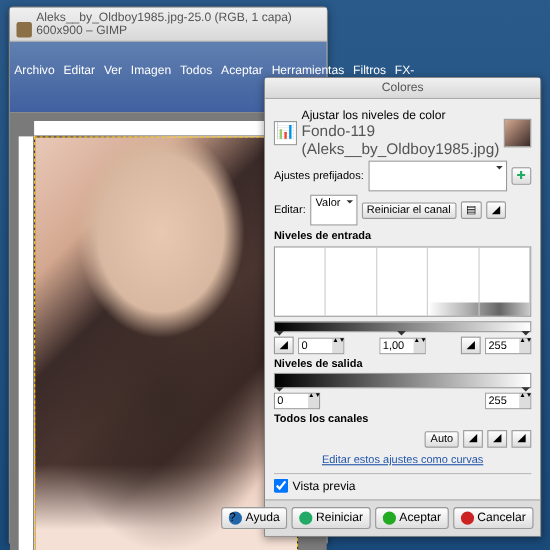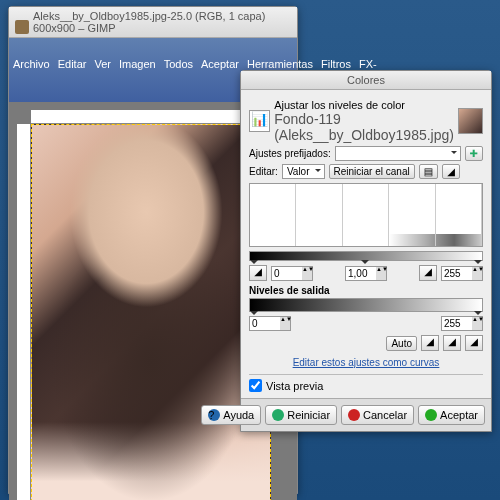--- a/index.html
+++ b/index.html
@@ -15,21 +15,21 @@
 .ruler-h{height:14px;background:#fff;border-bottom:1px solid #888;margin-left:14px}
 .ruler-v{width:14px;background:#fff;border-right:1px solid #888;position:absolute;left:8px;top:22px;bottom:8px}
 .canvas-img{margin-left:14px;width:240px;height:398px;background:linear-gradient(135deg,#e8c8b8 0%,#d4a890 20%,#3a2a28 35%,#4a3530 50%,#3a2825 65%,#e8c8b8 82%,#f0d8cc 100%);border:1px dashed #ffcc00;position:relative;overflow:hidden}
 .canvas-img::before{content:"";position:absolute;inset:0;background:radial-gradient(ellipse 40% 30% at 48% 22%,#e8c8b0 0%,#d8b8a0 60%,transparent 80%),radial-gradient(ellipse 60% 50% at 50% 60%,#3a2a25 0%,transparent 70%),linear-gradient(180deg,transparent 75%,#f5e0d5 90%)}
 .statusbar{display:flex;gap:2px;padding:2px;background:#ddd;border-top:1px solid #aaa;align-items:center}
 .sb-field{background:#fff;border:1px solid #999;padding:1px 4px;flex:1;font-size:10px}
 .levels-win{left:240px;top:70px;width:252px}
 .lvl-body{padding:6px 8px;background:#eee}
 .row{display:flex;align-items:center;gap:4px;margin:3px 0}
 .row label{font-size:10px}
-.sel{border:1px solid #999;background:#fff;padding:1px 14px 1px 4px;position:relative;font-size:10px}
+.sel{border:1px solid #999;background:#fff;padding:1px 14px 14px 4px;position:relative;font-size:10px}
 .sel::after{content:"";position:absolute;right:3px;top:4px;border:3px solid transparent;border-top-color:#333}
 .btn-sm{border:1px solid #999;background:linear-gradient(180deg,#fff,#ddd);padding:1px 4px;font-size:10px;border-radius:2px;cursor:pointer;min-width:16px;text-align:center}
 .histogram{border:1px solid #999;background:#fff;height:64px;margin:4px 0;position:relative}
 .histogram::before{content:"";position:absolute;left:0;bottom:0;right:0;height:12px;background:linear-gradient(90deg,transparent 0%,transparent 60%,rgba(0,0,0,.3) 75%,rgba(0,0,0,.6) 88%,rgba(0,0,0,.2) 100%)}
 .hist-grid{position:absolute;inset:0;display:flex}
 .hist-grid div{flex:1;border-right:1px solid #ccc}
 .slider-track{height:10px;background:linear-gradient(90deg,#000,#fff);border:1px solid #999;position:relative;margin:2px 0}
 .slider-track .tri{position:absolute;bottom:-8px;width:0;height:0;border:4px solid transparent;border-top-color:#333}
 .input-row{display:flex;gap:4px;align-items:center;margin:4px 0}
 .spin{display:flex;border:1px solid #999;background:#fff}
@@ -94,20 +94,21 @@
       <div class="sel" style="flex:1">&nbsp;</div>
       <div class="btn-sm" style="color:#2a6">✚</div>
     </div>
     <div class="row">
       <label>Editar:</label>
       <div class="sel">Valor</div>
       <div class="btn-sm">Reiniciar el canal</div>
       <div class="btn-sm">▤</div>
       <div class="btn-sm">◢</div>
     </div>
+    <div class="sect-lbl">Niveles de entrada</div>
     <div class="histogram">
       <div class="hist-grid">
           <div></div>
           <div></div>
           <div></div>
           <div></div>
           <div></div>
         </div>
     </div>
     <div class="slider-track">
@@ -142,20 +143,21 @@
       <div class="spin">
           <input value="0" style="">
           <div class="ar">▲▼</div>
         </div>
       <div style="flex:1"></div>
       <div class="spin">
           <input value="255" style="">
           <div class="ar">▲▼</div>
         </div>
     </div>
+    <div class="sect-lbl">Todos los canales</div>
     <div class="input-row" style="justify-content:flex-end">
       <div class="btn-sm">Auto</div>
       <div class="picker">◢</div>
       <div class="picker">◢</div>
       <div class="picker">◢</div>
     </div>
     <div class="link">Editar estos ajustes como curvas</div>
     <hr>
     <label class="chk">
         <input type="checkbox" checked="" style=""> 
@@ -165,21 +167,21 @@
   <div class="dlg-btns">
     <div class="dlg-btn">
         <div class="ic" style="background:#26a">?</div>
         <span>Ayuda</span>
       </div>
     <div class="dlg-btn">
         <div class="ic" style="background:#2a6"></div>
         <span>Reiniciar</span>
       </div>
     <div class="dlg-btn">
+        <div class="ic" style="background:#2a2"></div>
+        <span>Aceptar</span>
+      </div>
+    <div class="dlg-btn">
         <div class="ic" style="background:#c22"></div>
         <span>Cancelar</span>
-      </div>
-    <div class="dlg-btn">
-        <div class="ic" style="background:#2a2"></div>
-        <span>Aceptar</span>
       </div>
   </div>
 </div>
 
 </body></html>

